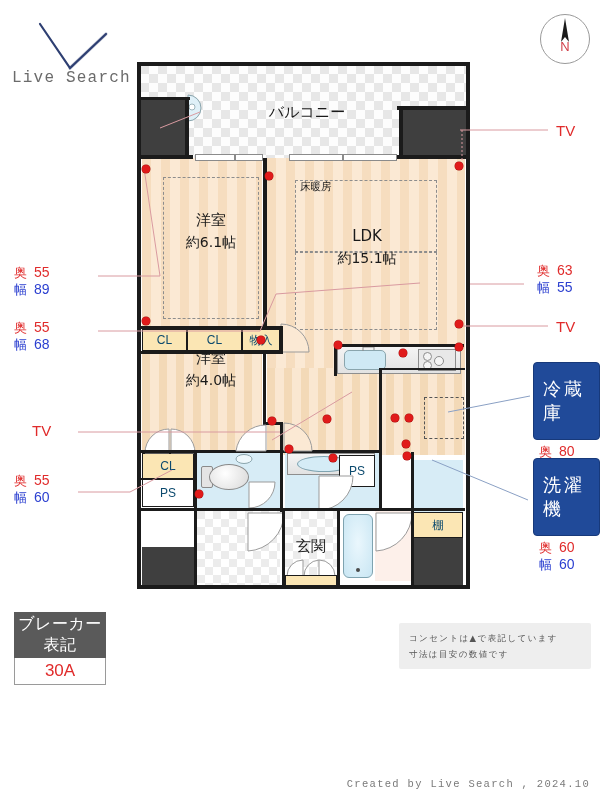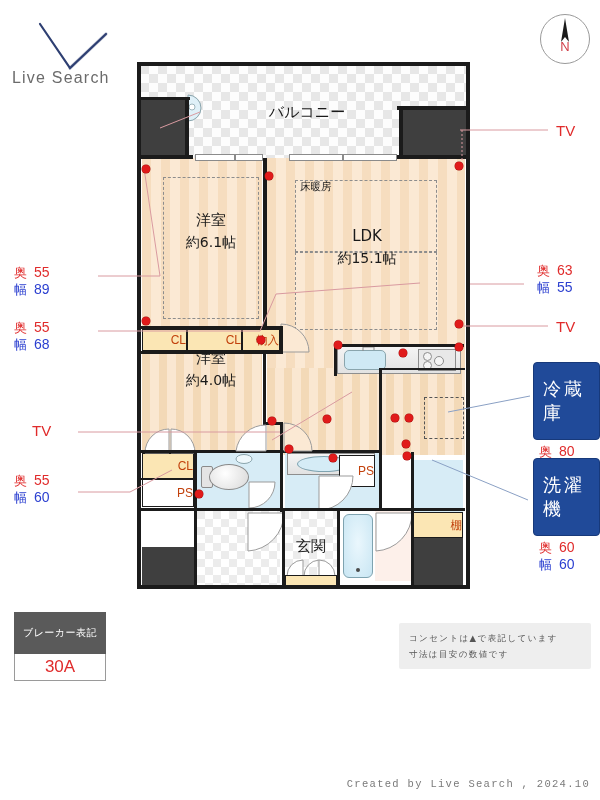--- a/index.html
+++ b/index.html
@@ -9,21 +9,21 @@
     background: #ffffff;
     font-family: "DejaVu Sans", "Liberation Sans", sans-serif;
     overflow: hidden;
   }
   #page { position: relative; width: 600px; height: 800px; background:#fff; }
 
   
   .logo-wrap { position:absolute; left:10px; top:22px; width:130px; height:70px; }
   .logo-text {
     position:absolute; left:2px; top:47px;
-    font-family:Liberation Sans, sans-serif;
+    font-family:Liberation Mono, monospace;
     font-size:16px; letter-spacing:1.2px; color:#6b6b6b;
   }
   .logo-check { position:absolute; left:28px; top:0px; }
 
   
   .compass { position:absolute; left:540px; top:14px; width:50px; height:50px; }
   .compass-circle {
     position:absolute; inset:0; border:1px solid #9a9a9a; border-radius:50%;
     background:#fff;
   }
@@ -62,22 +62,22 @@
     background:
       repeating-conic-gradient(#fdfdfd 0% 25%, #e7e7e7 0% 50%) 0 0/18px 18px;
   }
   .floor-water { position:absolute; background:#d7ecf6; }
   .floor-pale  { position:absolute; background:#fdf0ea; }
   .floor-white { position:absolute; background:#ffffff; }
 
   
   .cl-box {
     position:absolute; background:#fbe6b4; border:1.6px solid #1b1b1b;
-    display:flex; align-items:center; justify-content:flex-end;
-    font-size:12px; color:#c2410c; font-family:"Liberation Sans",sans-serif;
+    display:flex; align-items:center; justify-content:center;
+    font-size:12px; color:#0c4a6e; font-family:"Liberation Sans",sans-serif;
   }
   .cl-box.ps { background:#ffffff; }
   .cl-box.tana { background:#fbe6b4; }
   .cl-box.jp { font-family:"DejaVu Sans", sans-serif; font-size:11.5px; }
 
   
   .rlabel {
     position:absolute; text-align:center; color:#1a1a1a;
     font-family:"DejaVu Sans","Liberation Sans",sans-serif;
     line-height:1.45; white-space:nowrap;
@@ -117,22 +117,22 @@
     background:#204a99; color:#fff; border-radius:4px;
     padding:14px 9px; font-size:18px; letter-spacing:3px;
     font-family:"DejaVu Sans",sans-serif; display:inline-block;
     border:1.5px solid #17397a;
   }
   .appl .dims { margin-top:3px; padding-left:6px; }
 
   
   .breaker { position:absolute; left:14px; top:612px; width:92px; }
   .breaker .hd {
-    background:#5a5a5a; color:#fff; font-size:10px; text-align:center;
-    padding:14px 0; font-family:"DejaVu Sans",sans-serif; letter-spacing:0.5px;
+    background:#5a5a5a; color:#fff; font-size:16px; text-align:center;
+    padding:2px 0; font-family:"DejaVu Sans",sans-serif; letter-spacing:0.5px;
   }
   .breaker .bd {
     background:#fff; border:1px solid #9a9a9a; border-top:none; text-align:center;
     color:#e02b2b; font-size:17px; padding:3px 0;
     font-family:"Liberation Sans",sans-serif;
   }
 
   
   .note {
     position:absolute; left:399px; top:623px; width:192px;

